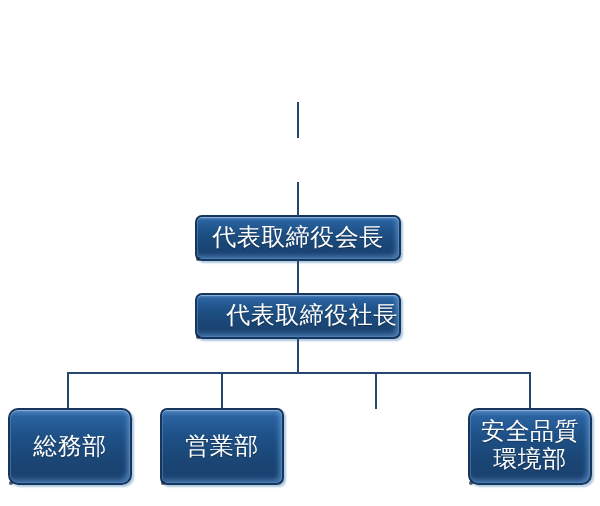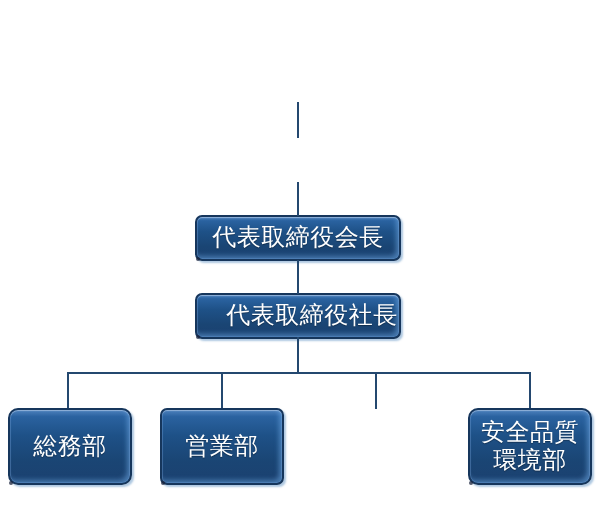--- a/index.html
+++ b/index.html
@@ -61,21 +61,21 @@
   .chain { left: 195px; width: 206px; height: 46px; }
   #n0 { top: 57px; }
   #n1 { top: 137px; }
   #n2 { top: 215px; }
   #n3 { top: 293px; padding-left: 28px; }
   
   .dept { top: 408px; width: 124px; height: 77px; border-radius: 10px; }
   #d0 { left: 8px; }
   #d1 { left: 160px; border-radius: 7px; }
   #d2 { left: 314px; }
-  #d3 { left: 468px; }
+  #d3 { left: 468px; font-family: Liberation Mono, monospace; }
   
   .line {
     position: absolute;
     background: #24486F;
   }
   .v { width: 2px; }
   .h { height: 2px; }
   #c0 { left: 297px; top: 102px; height: 36px; }
   #c1 { left: 297px; top: 182px; height: 34px; }
   #c2 { left: 297px; top: 260px; height: 34px; }

